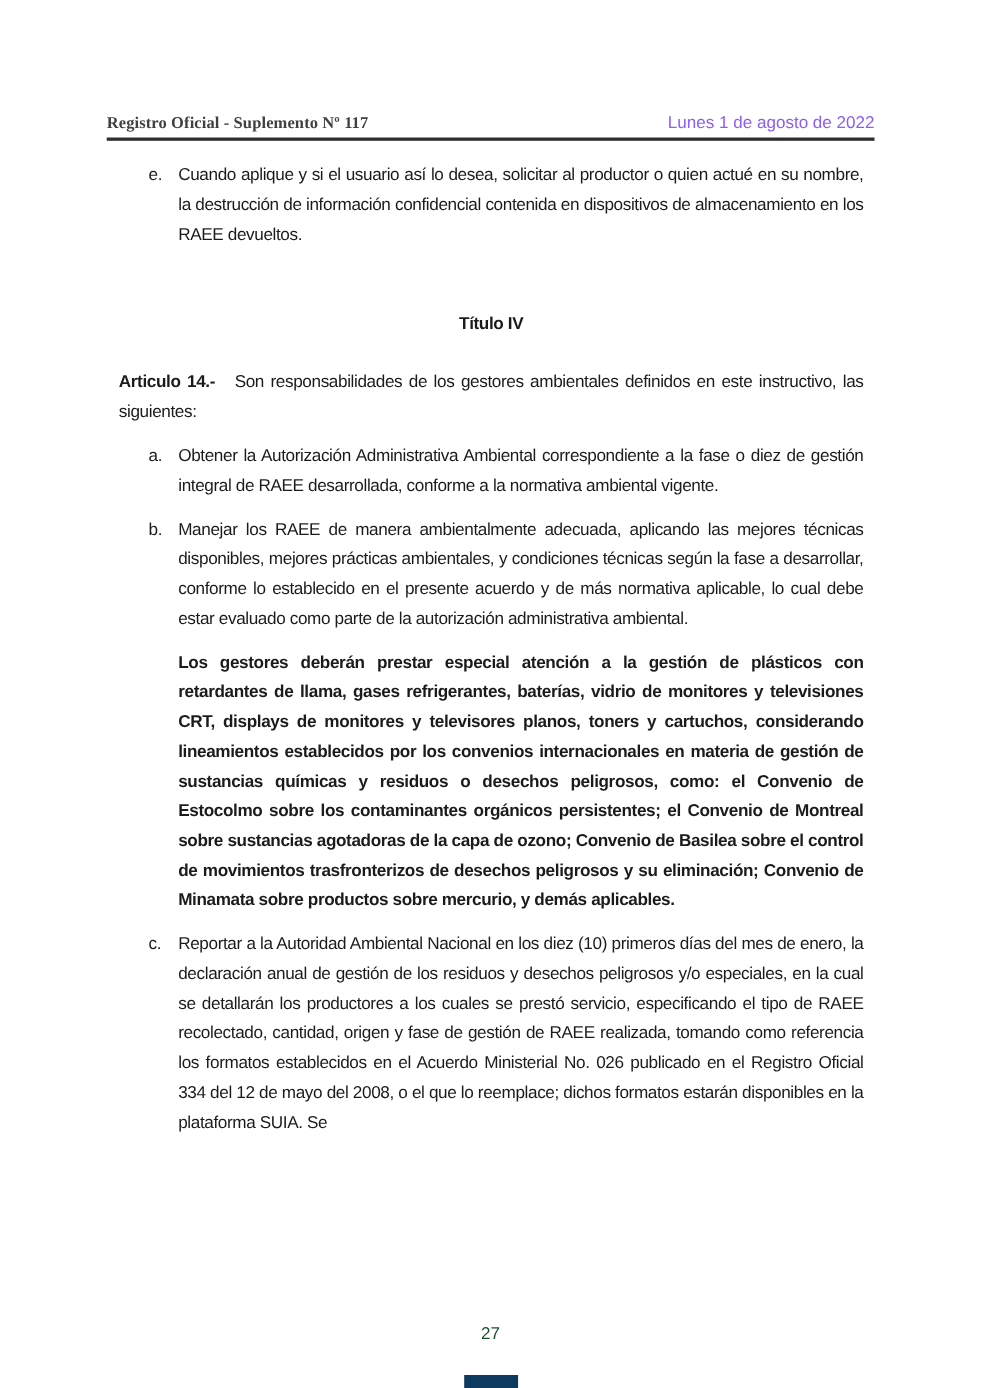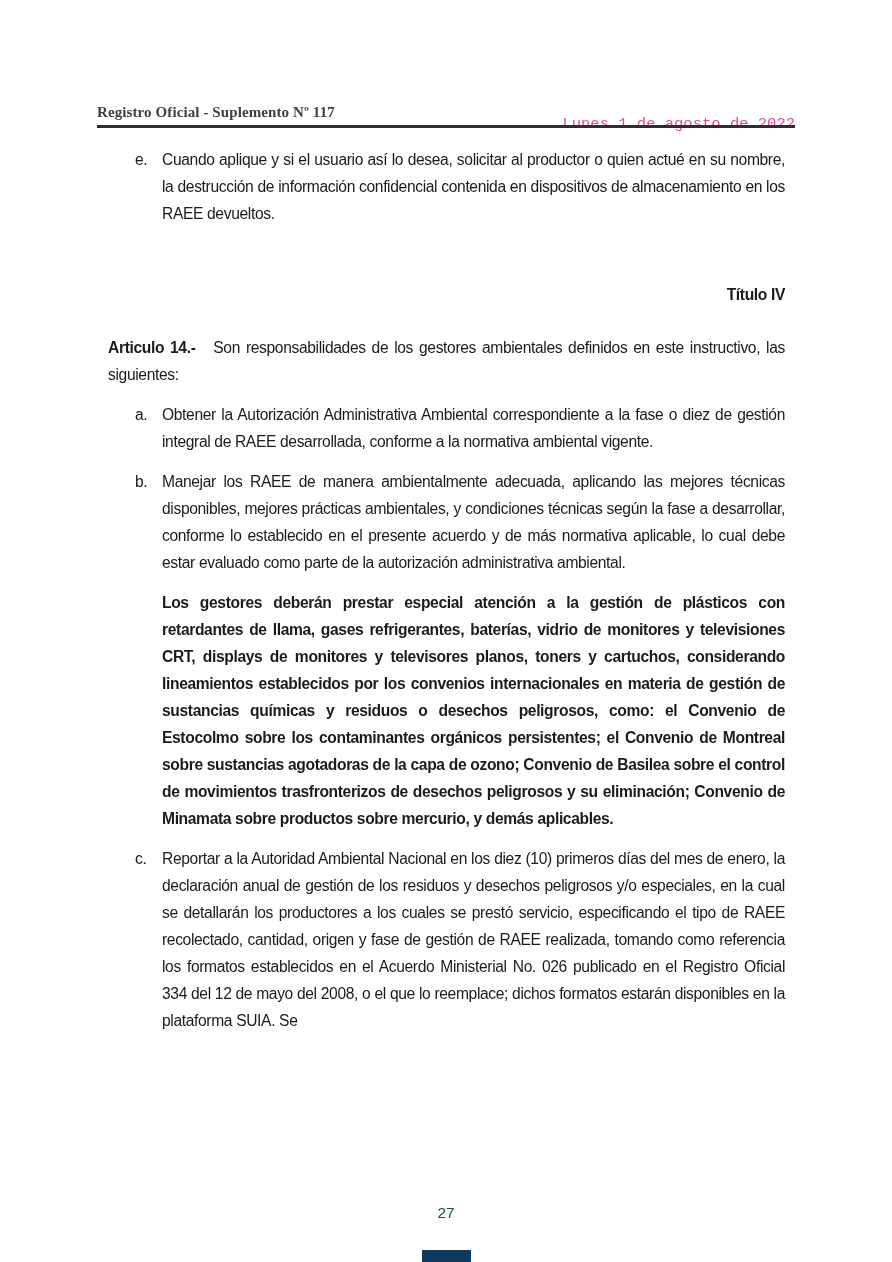--- a/index.html
+++ b/index.html
@@ -27,24 +27,24 @@
       top: 2px;
       font-family: Liberation Serif, serif;
       font-weight: bold;
       font-size: 15px;
       color: #404040;
       letter-spacing: 0.1px;
     }
     .header-right {
       position: absolute;
       right: 0;
-      top: 13px;
-      font-family: Liberation Mono, monospace;
+      top: 1px;
+      font-family: Liberation Sans, sans-serif;
       font-size: 15.5px;
-      color: #ec4899;
+      color: #8b5cf6;
     }
     .header-rule {
       position: absolute;
       left: 97px;
       top: 125px;
       width: 698px;
       height: 3px;
       background: #2e2e2e;
     }
     .content {
@@ -70,21 +70,21 @@
     }
     .sub-para {
       padding-left: 54px;
       text-align: justify;
       font-weight: bold;
     }
     .para {
       text-align: justify;
     }
     .title-center {
-      text-align: right;
+      text-align: center;
       font-weight: bold;
     }
     .bold {
       font-weight: bold;
     }
     .page-number {
       position: absolute;
       left: 0;
       width: 892px;
       top: 1204px;

